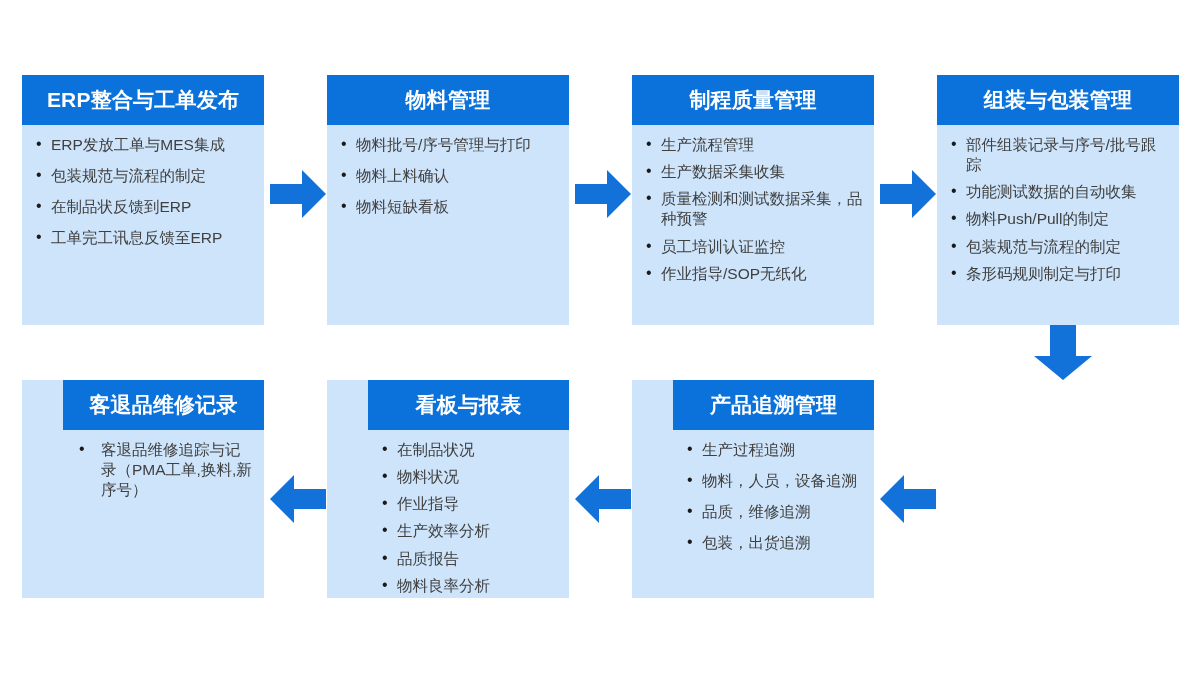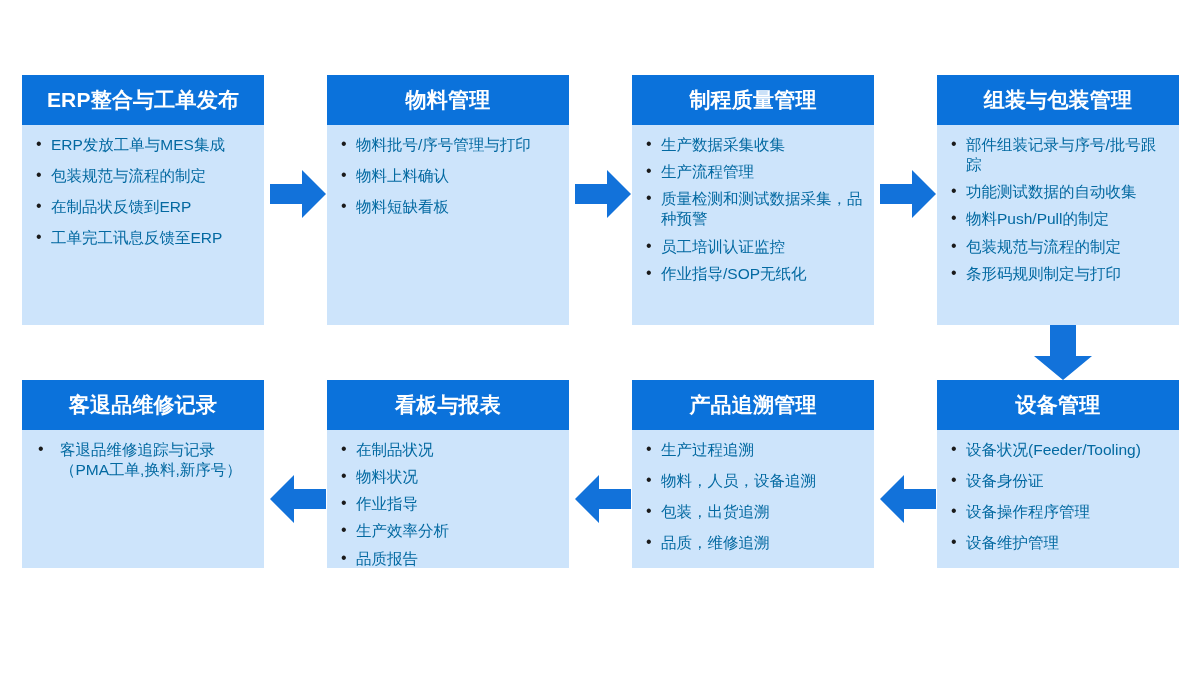--- a/index.html
+++ b/index.html
@@ -23,21 +23,21 @@
 
   
   .node {
     position: absolute;
     width: 242px;
     background: #cde4fb;
     box-sizing: border-box;
     overflow: hidden;
   }
   .node.row-top  { height: 250px; top: 75px; }
-  .node.row-bot  { height: 188px; top: 380px; }
+  .node.row-bot  { height: 218px; top: 380px; padding-left: 41px; }
 
   .node-header {
     height: 50px;
     background: #0b72db;
     display: flex;
     align-items: center;
     justify-content: center;
     box-sizing: border-box;
     padding: 0 6px;
   }
@@ -58,21 +58,21 @@
     list-style: none;
     margin: 0;
     padding: 0;
   }
   .bullets li {
     position: relative;
     padding-left: 21px;
     margin-bottom: 9px;
     font-size: 15.5px;
     line-height: 1.30;
-    color: #0369a1;
+    color: #404040;
     word-break: break-word;
   }
   .bullets li::before {
     content: "\2022";
     position: absolute;
     left: 6px;
     top: -1px;
     font-size: 16px;
     color: #1a1a1a;
     line-height: 1.30;
@@ -140,22 +140,22 @@
       <polygon points="0,14 32,14 32,0 56,24 32,48 32,34 0,34" fill="#1272da"></polygon>
     </svg>
   </div>
 
   <div class="node row-top c3">
     <div class="node-header">
       <div class="node-title">制程质量管理</div>
     </div>
     <div class="node-body dense">
       <ul class="bullets">
+        <li>生产流程管理</li>
         <li>生产数据采集收集</li>
-        <li>生产流程管理</li>
         <li>质量检测和测试数据采集，品种预警</li>
         <li>员工培训认证监控</li>
         <li>作业指导/SOP无纸化</li>
       </ul>
     </div>
   </div>
 
   <div class="arrow" style="left:880px; top:170px;">
     <svg width="56" height="48" viewBox="0 0 56 48" aria-hidden="true">
       <polygon points="0,14 32,14 32,0 56,24 32,48 32,34 0,34" fill="#1272da"></polygon>
@@ -224,39 +224,26 @@
   </div>
 
   <div class="node row-bot c3">
     <div class="node-header">
       <div class="node-title">产品追溯管理</div>
     </div>
     <div class="node-body loose">
       <ul class="bullets">
         <li>生产过程追溯</li>
         <li>物料，人员，设备追溯</li>
+        <li>品质，维修追溯</li>
         <li>包装，出货追溯</li>
-        <li>品质，维修追溯</li>
       </ul>
     </div>
   </div>
 
   <div class="arrow" style="left:880px; top:475px;">
     <svg width="56" height="48" viewBox="0 0 56 48" aria-hidden="true">
       <polygon points="56,14 24,14 24,0 0,24 24,48 24,34 56,34" fill="#1272da"></polygon>
     </svg>
   </div>
 
-  <div class="node row-bot c4">
-    <div class="node-header">
-      <div class="node-title">设备管理</div>
-    </div>
-    <div class="node-body loose">
-      <ul class="bullets">
-        <li>设备状况(Feeder/Tooling)</li>
-        <li>设备身份证</li>
-        <li>设备操作程序管理</li>
-        <li>设备维护管理</li>
-      </ul>
-    </div>
-  </div>
 
 </div>
 
 </body></html>

